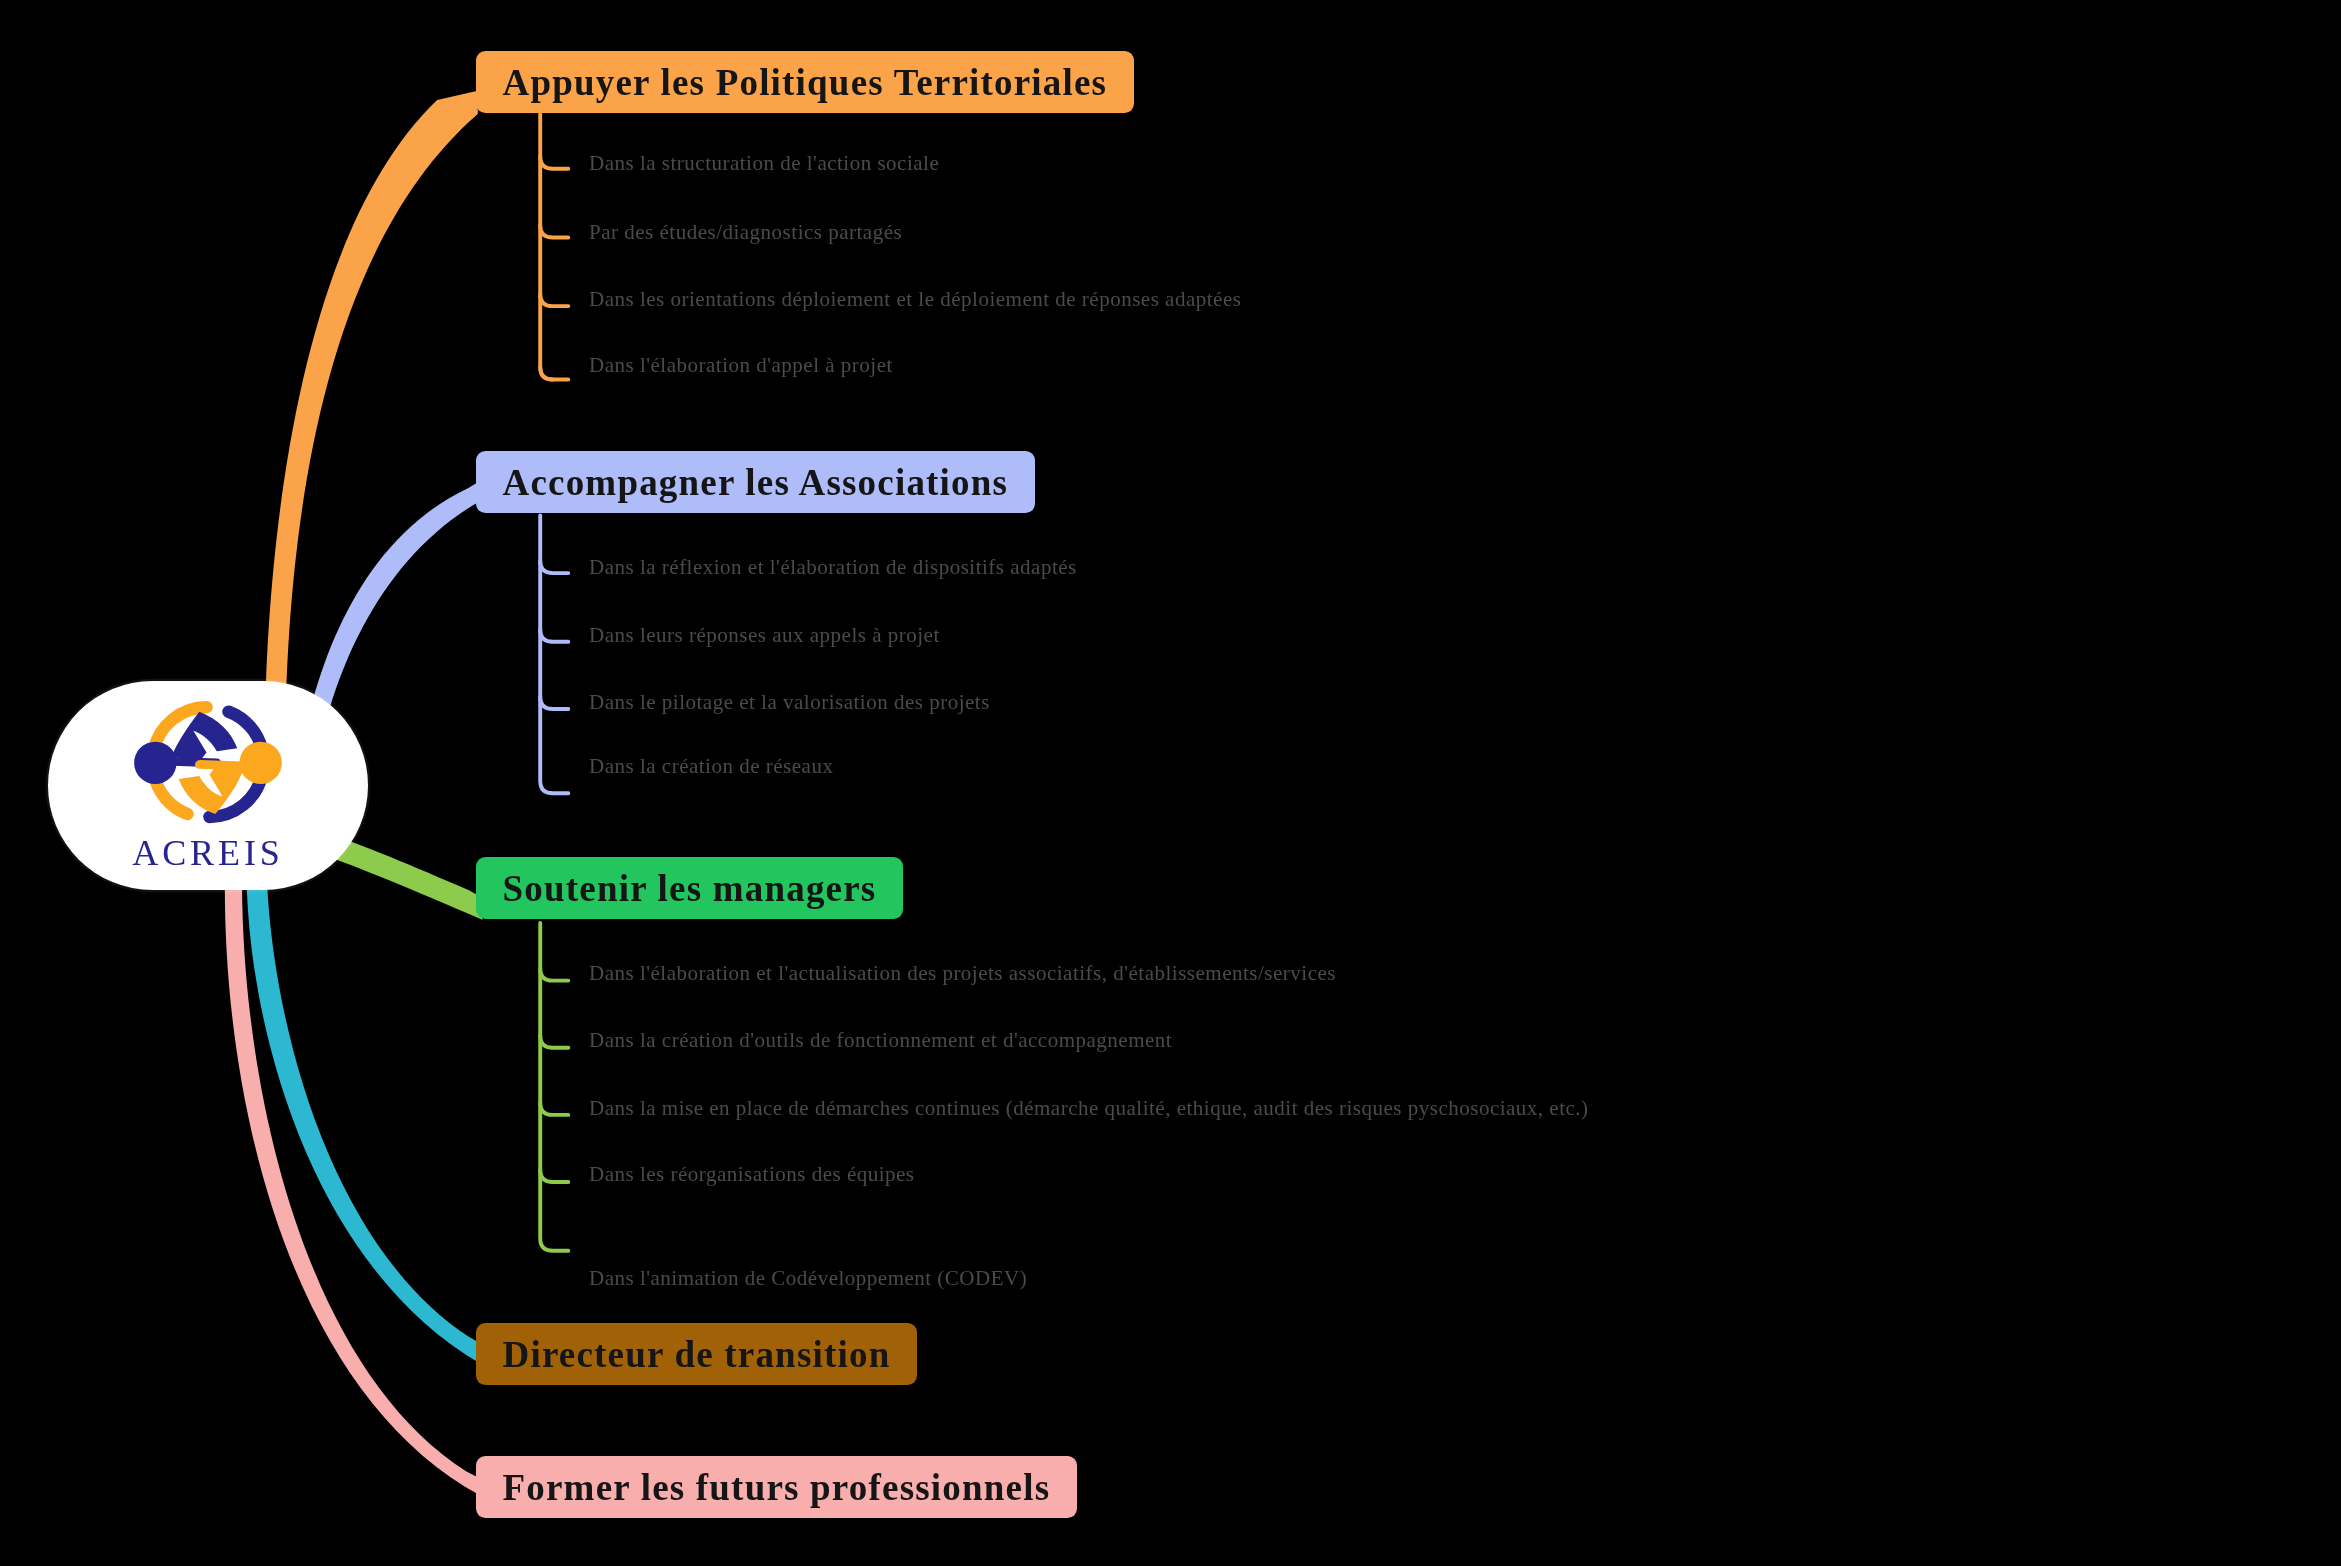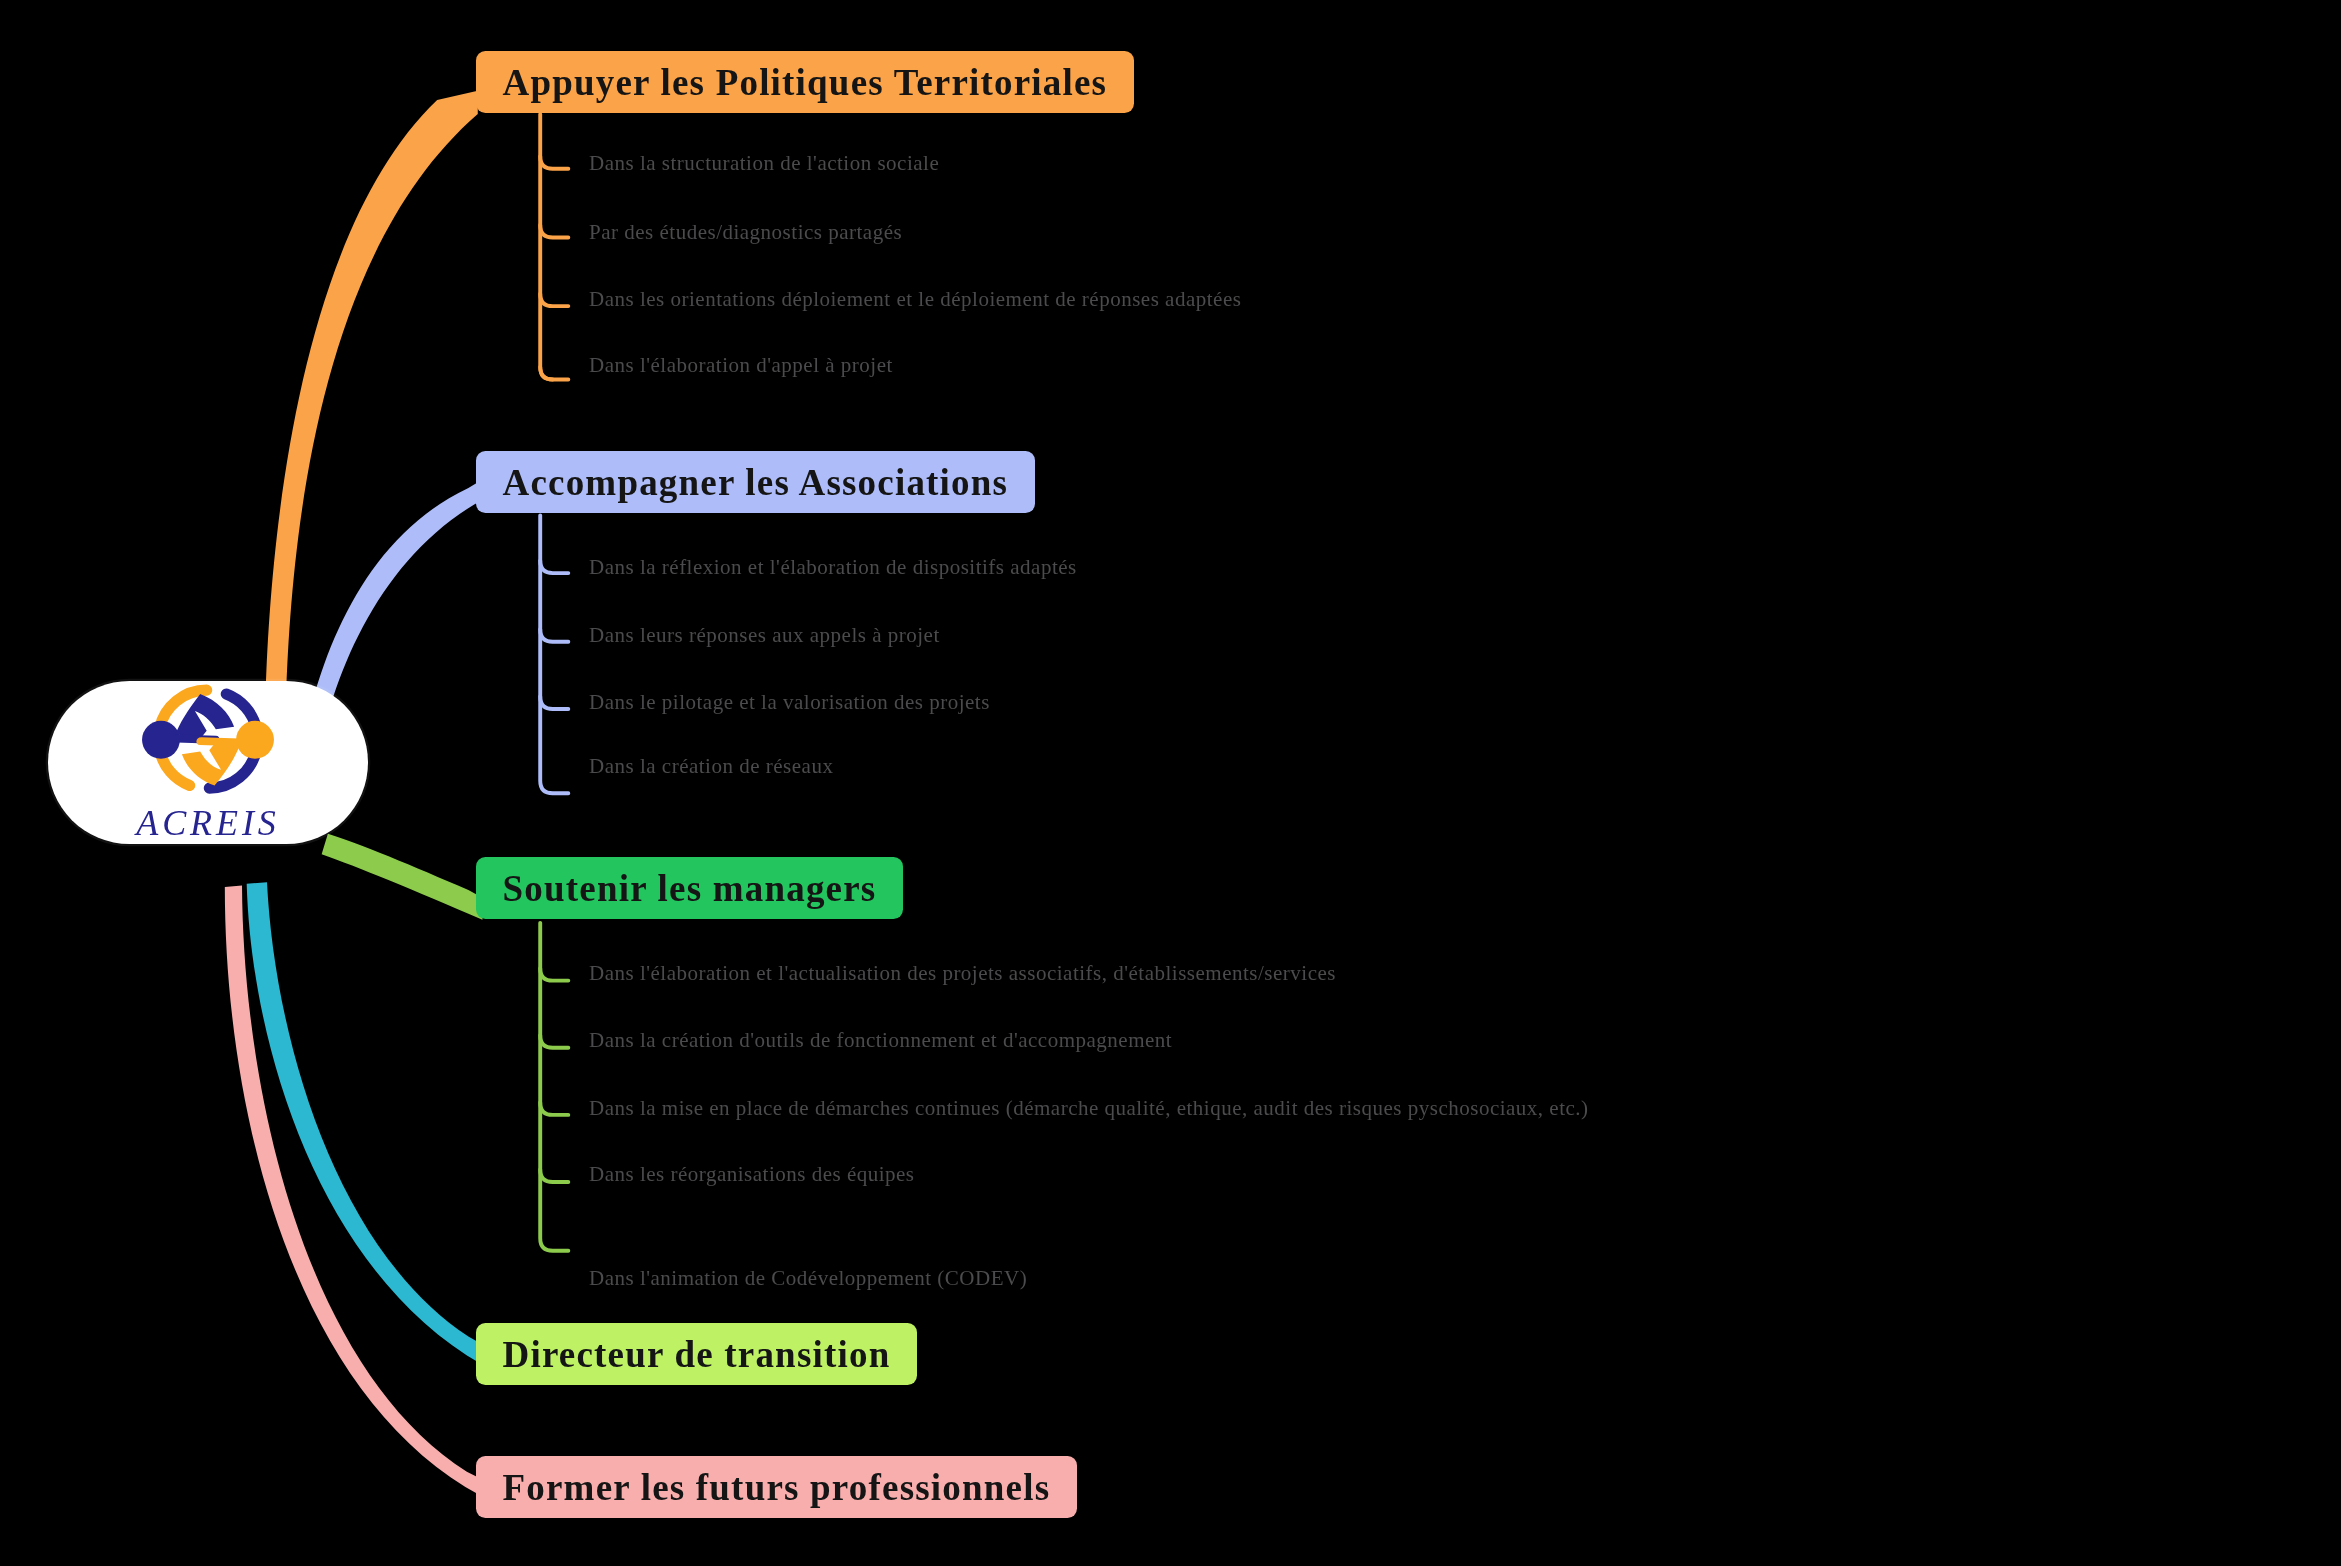--- a/index.html
+++ b/index.html
@@ -22,30 +22,29 @@
     height: 1567px;
     pointer-events: none;
   }
 
   
   .root-node {
     position: absolute;
     left: 48px;
     top: 681px;
     width: 320px;
-    height: 163px;
+    height: 209px;
     background: #ffffff;
     border-radius: 105px / 105px;
     box-shadow: 0 0 0 2.3px rgba(255,255,255,0.07);
     display: flex;
     flex-direction: column;
     align-items: center;
     justify-content: center;
     z-index: 5;
-    font-style: italic;
   }
   .root-logo {
     width: 180px;
     height: 139px;
     display: block;
   }
   .root-label {
     margin-top: -3.1px;
     font-family: "Liberation Serif", "DejaVu Serif", serif;
     font-size: 36px;
@@ -213,21 +212,21 @@
 
   <div class="branch-header" style="left:476px; top:857px; background:#22c55e;">
     <span class="branch-header-label">Soutenir les managers</span>
   </div>
   <div class="sub-item" style="left:589px; top:963px;">Dans l'élaboration et l'actualisation des projets associatifs, d'établissements/services</div>
   <div class="sub-item" style="left:589px; top:1030px;">Dans la création d'outils de fonctionnement et d'accompagnement</div>
   <div class="sub-item" style="left:589px; top:1098px;">Dans la mise en place de démarches continues (démarche qualité, ethique, audit des risques pyschosociaux, etc.)</div>
   <div class="sub-item" style="left:589px; top:1164px;">Dans les réorganisations des équipes</div>
   <div class="sub-item" style="left:589px; top:1268px;">Dans l'animation de Codéveloppement (CODEV)</div>
 
-  <div class="branch-header" style="left:476px; top:1323px; background:#bef264;">
+  <div class="branch-header" style="left:476px; top:1323px; background:#a16207;">
     <span class="branch-header-label">Directeur de transition</span>
   </div>
 
   <div class="branch-header" style="left:476px; top:1456px; background:#f9aeae;">
     <span class="branch-header-label">Former les futurs professionnels</span>
   </div>
 
 </div>
 
 

